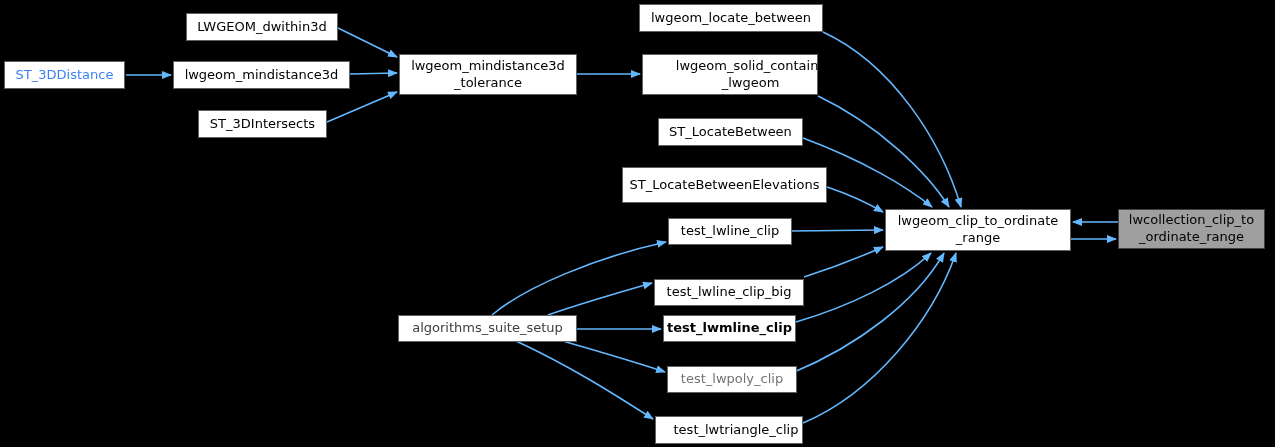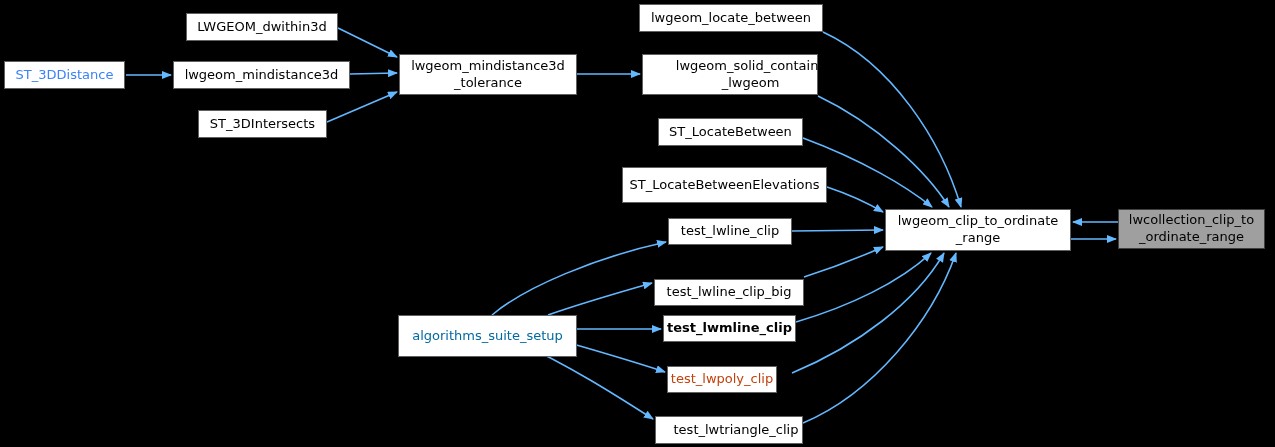--- a/index.html
+++ b/index.html
@@ -78,21 +78,21 @@
     <div class="node" title="ST_3DIntersects" style="left: 198px; top: 110px; width: 129px; height: 28px; background: rgb(255, 255, 255); border: 1px solid rgb(96, 96, 96); color: rgb(0, 0, 0);">ST_3DIntersects</div>
     <div class="node" title="lwgeom_mindistance3d_tolerance" style="left: 399px; top: 54px; width: 178px; height: 41px; background: rgb(255, 255, 255); border: 1px solid rgb(96, 96, 96); color: rgb(0, 0, 0);">lwgeom_mindistance3d
 _tolerance</div>
     <div class="node" title="lwgeom_locate_between" style="left: 639px; top: 4px; width: 184px; height: 28px; background: rgb(255, 255, 255); border: 1px solid rgb(96, 96, 96); color: rgb(0, 0, 0);">lwgeom_locate_between</div>
     <div class="node" title="lwgeom_solid_contains_lwgeom" style="left: 642px; top: 54px; width: 176px; height: 41px; background: rgb(255, 255, 255); border: 1px solid rgb(96, 96, 96); color: rgb(0, 0, 0); padding-left: 43px;">lwgeom_solid_contains
 _lwgeom</div>
     <div class="node" title="ST_LocateBetween" style="left: 658px; top: 118px; width: 145px; height: 28px; background: rgb(255, 255, 255); border: 1px solid rgb(96, 96, 96); color: rgb(0, 0, 0);">ST_LocateBetween</div>
     <div class="node" title="ST_LocateBetweenElevations" style="left: 622px; top: 167px; width: 205px; height: 36px; background: rgb(255, 255, 255); border: 1px solid rgb(96, 96, 96); color: rgb(0, 0, 0);">ST_LocateBetweenElevations</div>
     <div class="node" title="test_lwline_clip" style="left: 668px; top: 218px; width: 124px; height: 27px; background: rgb(255, 255, 255); border: 1px solid rgb(96, 96, 96); color: rgb(0, 0, 0);">test_lwline_clip</div>
     <div class="node" title="test_lwline_clip_big" style="left: 654px; top: 267px; width: 150px; height: 27px; background: rgb(255, 255, 255); border: 1px solid rgb(96, 96, 96); color: rgb(0, 0, 0); margin-top: 12px;">test_lwline_clip_big</div>
-    <div class="node" title="algorithms_suite_setup" style="left: 398px; top: 315px; width: 179px; height: 42px; background: rgb(255, 255, 255); border: 1px solid rgb(96, 96, 96); color: #0369a1;">algorithms_suite_setup</div>
+    <div class="node" title="algorithms_suite_setup" style="left: 398px; top: 315px; width: 179px; height: 27px; background: rgb(255, 255, 255); border: 1px solid rgb(96, 96, 96); color: #404040;">algorithms_suite_setup</div>
     <div class="node" title="test_lwmline_clip" style="left: 663px; top: 315px; width: 133px; height: 27px; background: rgb(255, 255, 255); border: 1px solid rgb(96, 96, 96); color: rgb(0, 0, 0); font-weight: bold;">test_lwmline_clip</div>
-    <div class="node" title="test_lwpoly_clip" style="left: 667px; top: 366px; width: 110px; height: 27px; background: rgb(255, 255, 255); border: 1px solid rgb(96, 96, 96); color: #c2410c;">test_lwpoly_clip</div>
+    <div class="node" title="test_lwpoly_clip" style="left: 667px; top: 366px; width: 130px; height: 27px; background: rgb(255, 255, 255); border: 1px solid rgb(96, 96, 96); color: #737373;">test_lwpoly_clip</div>
     <div class="node" title="test_lwtriangle_clip" style="left: 655px; top: 416px; width: 148px; height: 28px; background: rgb(255, 255, 255); border: 1px solid rgb(96, 96, 96); color: rgb(0, 0, 0); padding-left: 16px;">test_lwtriangle_clip</div>
     <div class="node" title="lwgeom_clip_to_ordinate_range" style="left: 885px; top: 209px; width: 186px; height: 42px; background: rgb(255, 255, 255); border: 1px solid rgb(96, 96, 96); color: rgb(0, 0, 0);">lwgeom_clip_to_ordinate
 _range</div>
     <div class="node highlighted" title="lwcollection_clip_to_ordinate_range" style="left: 1118px; top: 209px; width: 147px; height: 40px; background: rgb(159, 159, 159); border: 1px solid rgb(64, 64, 64); color: rgb(0, 0, 0);">lwcollection_clip_to
 _ordinate_range</div>
   </div>
 
 </body></html>

